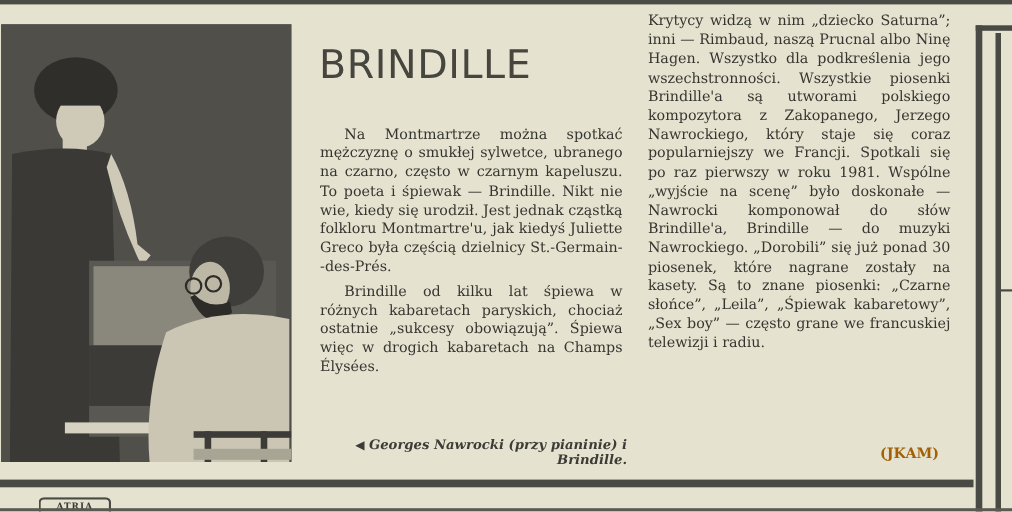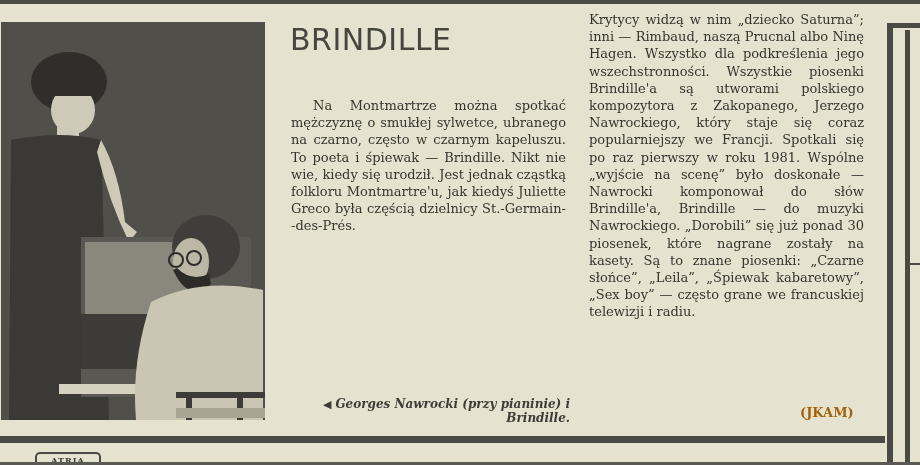--- a/index.html
+++ b/index.html
@@ -9,31 +9,31 @@
       font-family: "DejaVu Serif", serif;
       color: #3a3a34;
     }
     .top-rule { position: absolute; left: 0; top: 0; width: 920px; height: 4px; background: #4c4c46; }
     .photo {
       position: absolute; left: 1px; top: 22px; width: 264px; height: 398px;
       background: #4f4e49; overflow: hidden;
     }
     .photo svg { display: block; }
     .title {
-      position: absolute; left: 290px; top: 2px; width: 290px;
+      position: absolute; left: 290px; top: 18px; width: 290px;
       font-family: "DejaVu Sans", sans-serif; font-weight: normal;
-      font-size: 30px; line-height: 36px; color: #46463f; letter-spacing: 0.5px;
+      font-size: 36px; line-height: 36px; color: #46463f; letter-spacing: 0.5px;
     }
     .title span { display: block; }
     .col {
       position: absolute; font-size: 13px; line-height: 17.2px; text-align: justify;
       color: #35352f;
     }
     .col p { margin: 0; }
-    .col1 { left: 291px; top: 97px; width: 275px; }
+    .col1 { left: 291px; top: 114px; width: 275px; }
     .col1 p { text-indent: 22px; }
     .col1 p + p { margin-top: 5px; }
     .col2 { left: 589px; top: 11px; width: 275px; text-indent: 0; }
     .caption {
       position: absolute; left: 290px; top: 398px; width: 280px;
       font-size: 12px; line-height: 12.5px; font-style: italic; font-weight: bold; color: #3c3c36; text-align: right;
     }
     .caption .arrow { font-style: normal; font-size: 11px; margin-right: 4px; }
     .sign {
       position: absolute; left: 800px; top: 405px; font-size: 13px; font-weight: bold; color: #a16207;
@@ -89,20 +89,21 @@
     <rect x="175" y="386" width="89" height="10" fill="#a9a595"></rect>
   </svg>
 </div>
 
 <h1 class="title">
   <span>BRINDILLE</span>
 </h1>
 
 <div class="col col1">
   <p>Na Montmartrze można spotkać mężczyznę o smukłej sylwetce, ubranego na czarno, często w czarnym kapeluszu. To poeta i śpiewak — Brindille. Nikt nie wie, kiedy się urodził. Jest jednak cząstką folkloru Montmartre'u, jak kiedyś Juliette Greco była częścią dzielnicy St.-Germain--des-Prés.</p>
+  <p>Brindille od kilku lat śpiewa w różnych kabaretach paryskich, chociaż ostatnie „sukcesy obowiązują”. Śpiewa więc w drogich kabaretach na Champs Élysées.</p>
 </div>
 
 <div class="col col2">
   <p>Krytycy widzą w nim „dziecko Saturna”; inni — Rimbaud, naszą Prucnal albo Ninę Hagen. Wszystko dla podkreślenia jego wszechstronności. Wszystkie piosenki Brindille'a są utworami polskiego kompozytora z Zakopanego, Jerzego Nawrockiego, który staje się coraz popularniejszy we Francji. Spotkali się po raz pierwszy w roku 1981. Wspólne „wyjście na scenę” było doskonałe — Nawrocki komponował do słów Brindille'a, Brindille — do muzyki Nawrockiego. „Dorobili” się już ponad 30 piosenek, które nagrane zostały na kasety. Są to znane piosenki: „Czarne słońce”, „Leila”, „Śpiewak kabaretowy”, „Sex boy” — często grane we francuskiej telewizji i radiu.</p>
 </div>
 
 <div class="caption">
   <span class="arrow">◀</span><span>Georges Nawrocki (przy pianinie) i Brindille.</span>
 </div>
 

